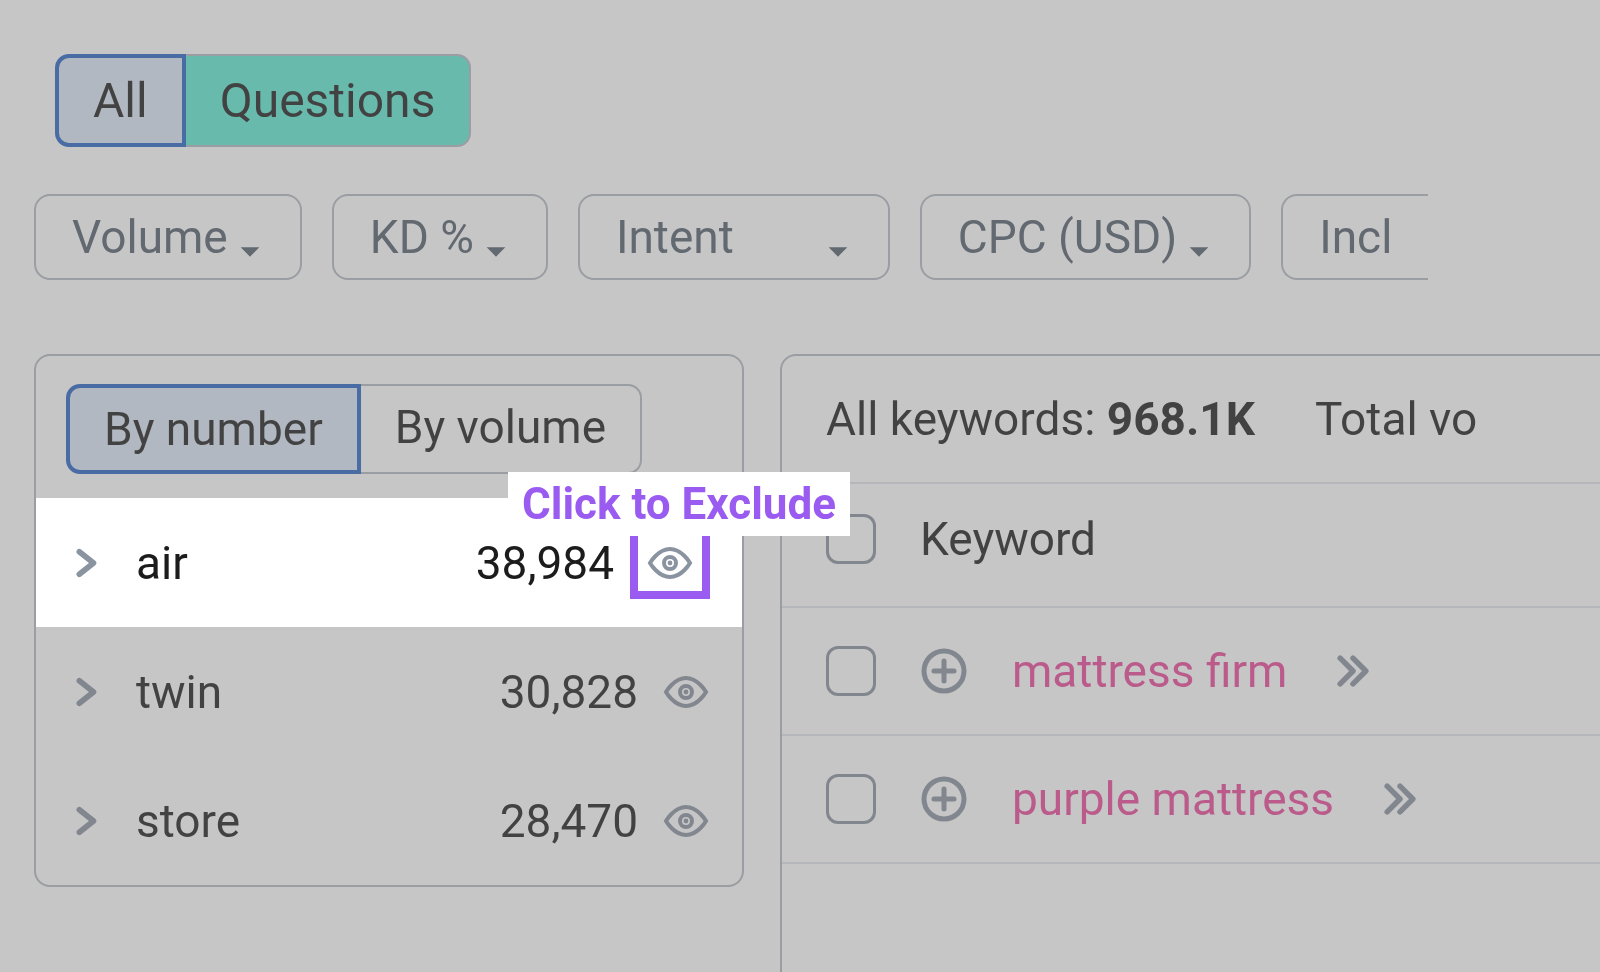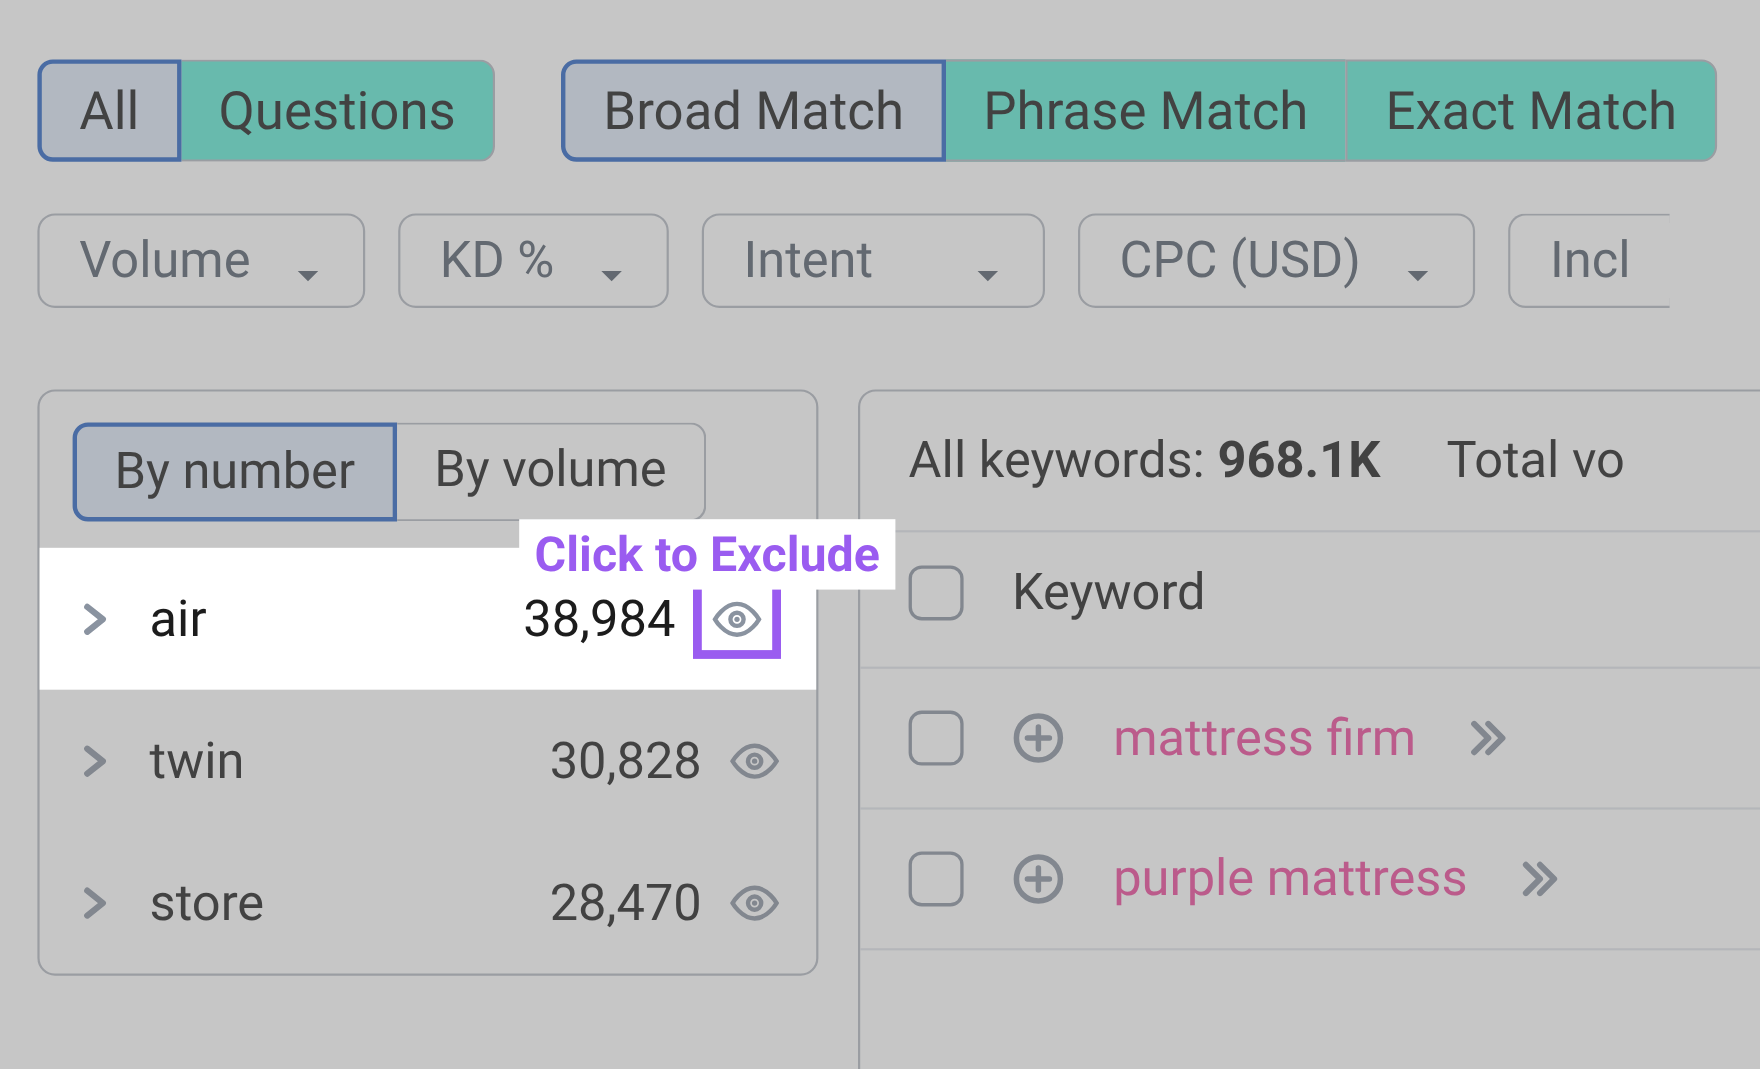--- a/index.html
+++ b/index.html
@@ -43,35 +43,36 @@
     align-items: center;
   }
   .tab:first-child { border-top-left-radius: 14px; border-bottom-left-radius: 14px; }
   .tab:last-child  { border-top-right-radius: 14px; border-bottom-right-radius: 14px; border-right-width: 2px; }
   .tab.active {
     background: #dce7f6;
     border: 4px solid #2a65c4;
     border-right-width: 4px;
     position: relative;
     z-index: 2;
+    margin-left: 21px;
   }
   .tab.active + .tab { border-left-width: 0; }
 
   
   .filters {
     position: absolute;
     top: 194px;
     left: 34px;
     display: flex;
     gap: 30px;
   }
   .pill {
     display: flex;
     align-items: center;
-    gap: 38px;
+    gap: 8px;
     font-size: 46px;
     color: #55606d;
     background: #fff;
     border: 2px solid #b4b9c2;
     border-radius: 16px;
     padding: 14px 36px;
   }
   .chev {
     width: 28px; height: 28px;
   }
@@ -126,21 +127,21 @@
   .eye-box {
     border: 8px solid #9a5cf0;
     padding: 4px 8px;
     margin-left: -8px;
     position: relative;
     z-index: 60;
   }
 
   .callout {
     position: absolute;
-    left: 472px;
+    left: 508px;
     top: 472px;
     background: #fff;
     color: #9a5cf0;
     font-size: 44px;
     font-weight: 700;
     padding: 6px 14px;
     z-index: 70;
     white-space: nowrap;
   }
 
@@ -198,31 +199,20 @@
 </head>
 <body>
 
 <div class="tab-row">
   <div class="tab-group">
     <div class="tab active">
         <span>All</span>
       </div>
     <div class="tab">
         <span>Questions</span>
-      </div>
-  </div>
-  <div class="tab-group">
-    <div class="tab active">
-        <span>Broad Match</span>
-      </div>
-    <div class="tab">
-        <span>Phrase Match</span>
-      </div>
-    <div class="tab">
-        <span>Exact Match</span>
       </div>
   </div>
 </div>
 
 <div class="filters">
   <div class="pill">
     <span>Volume</span>
     <span class="chev"><svg viewBox="0 0 24 24" width="28" height="28">
           <path d="M4 8l8 8 8-8" fill="currentColor"></path>
         </svg></span>

